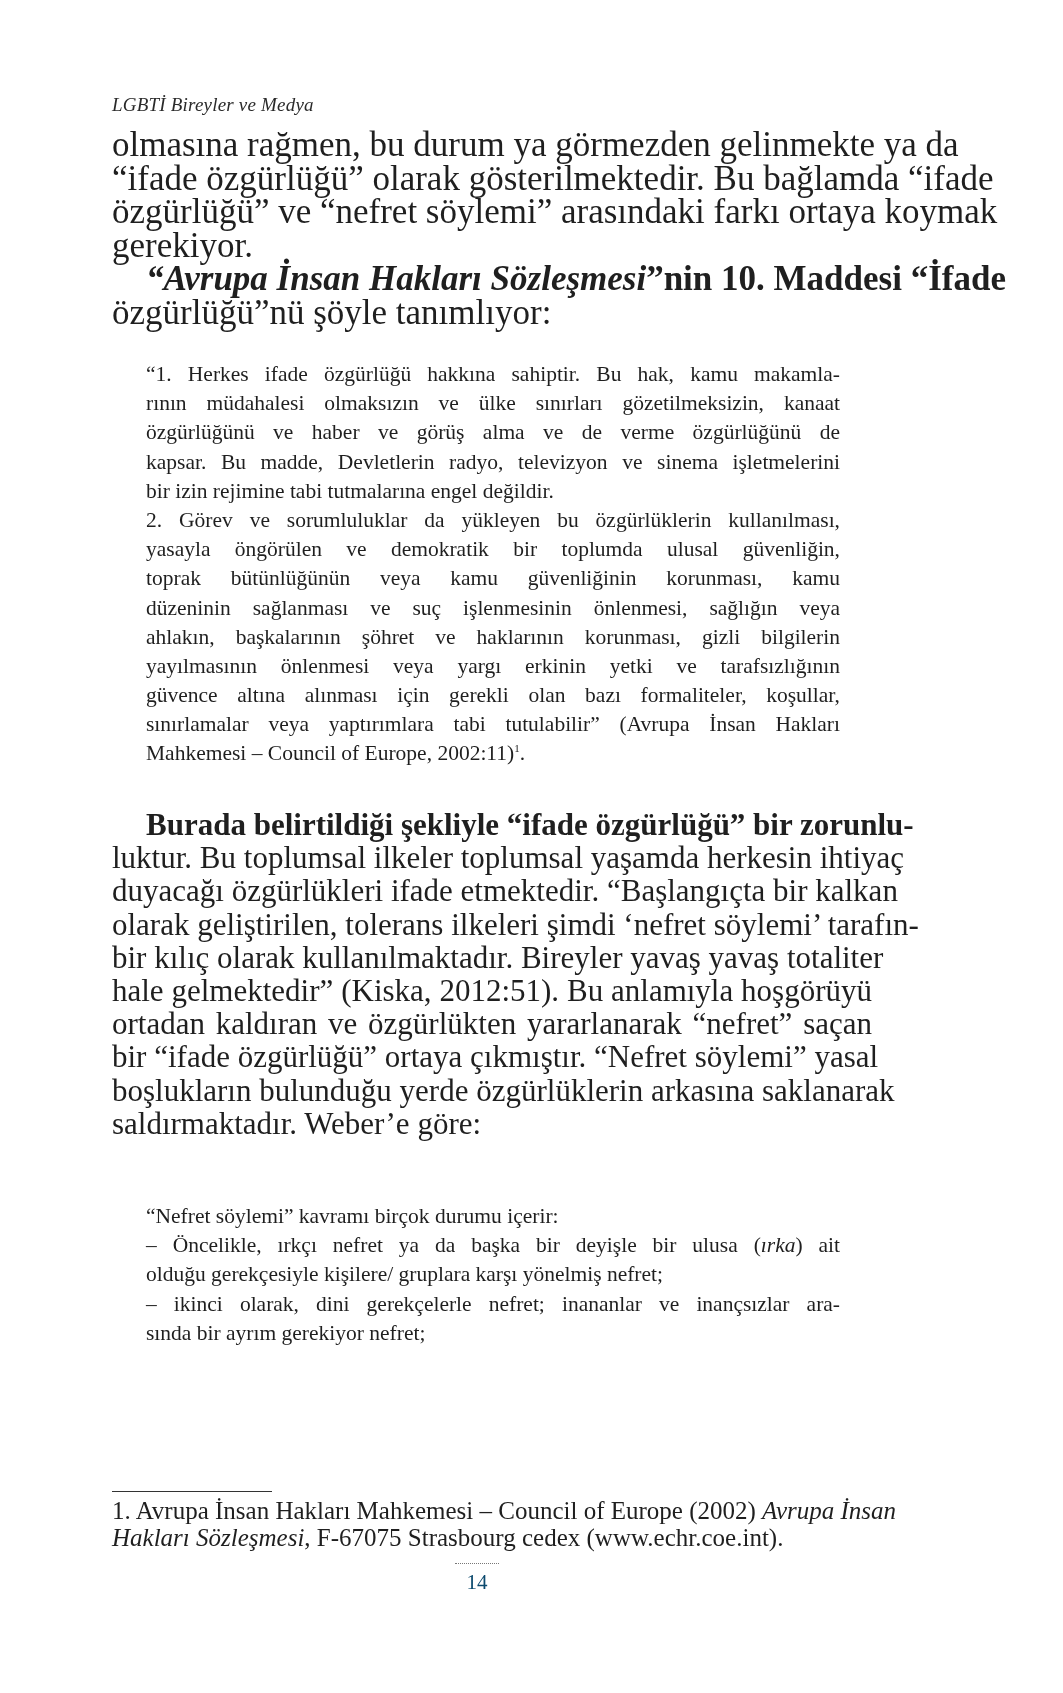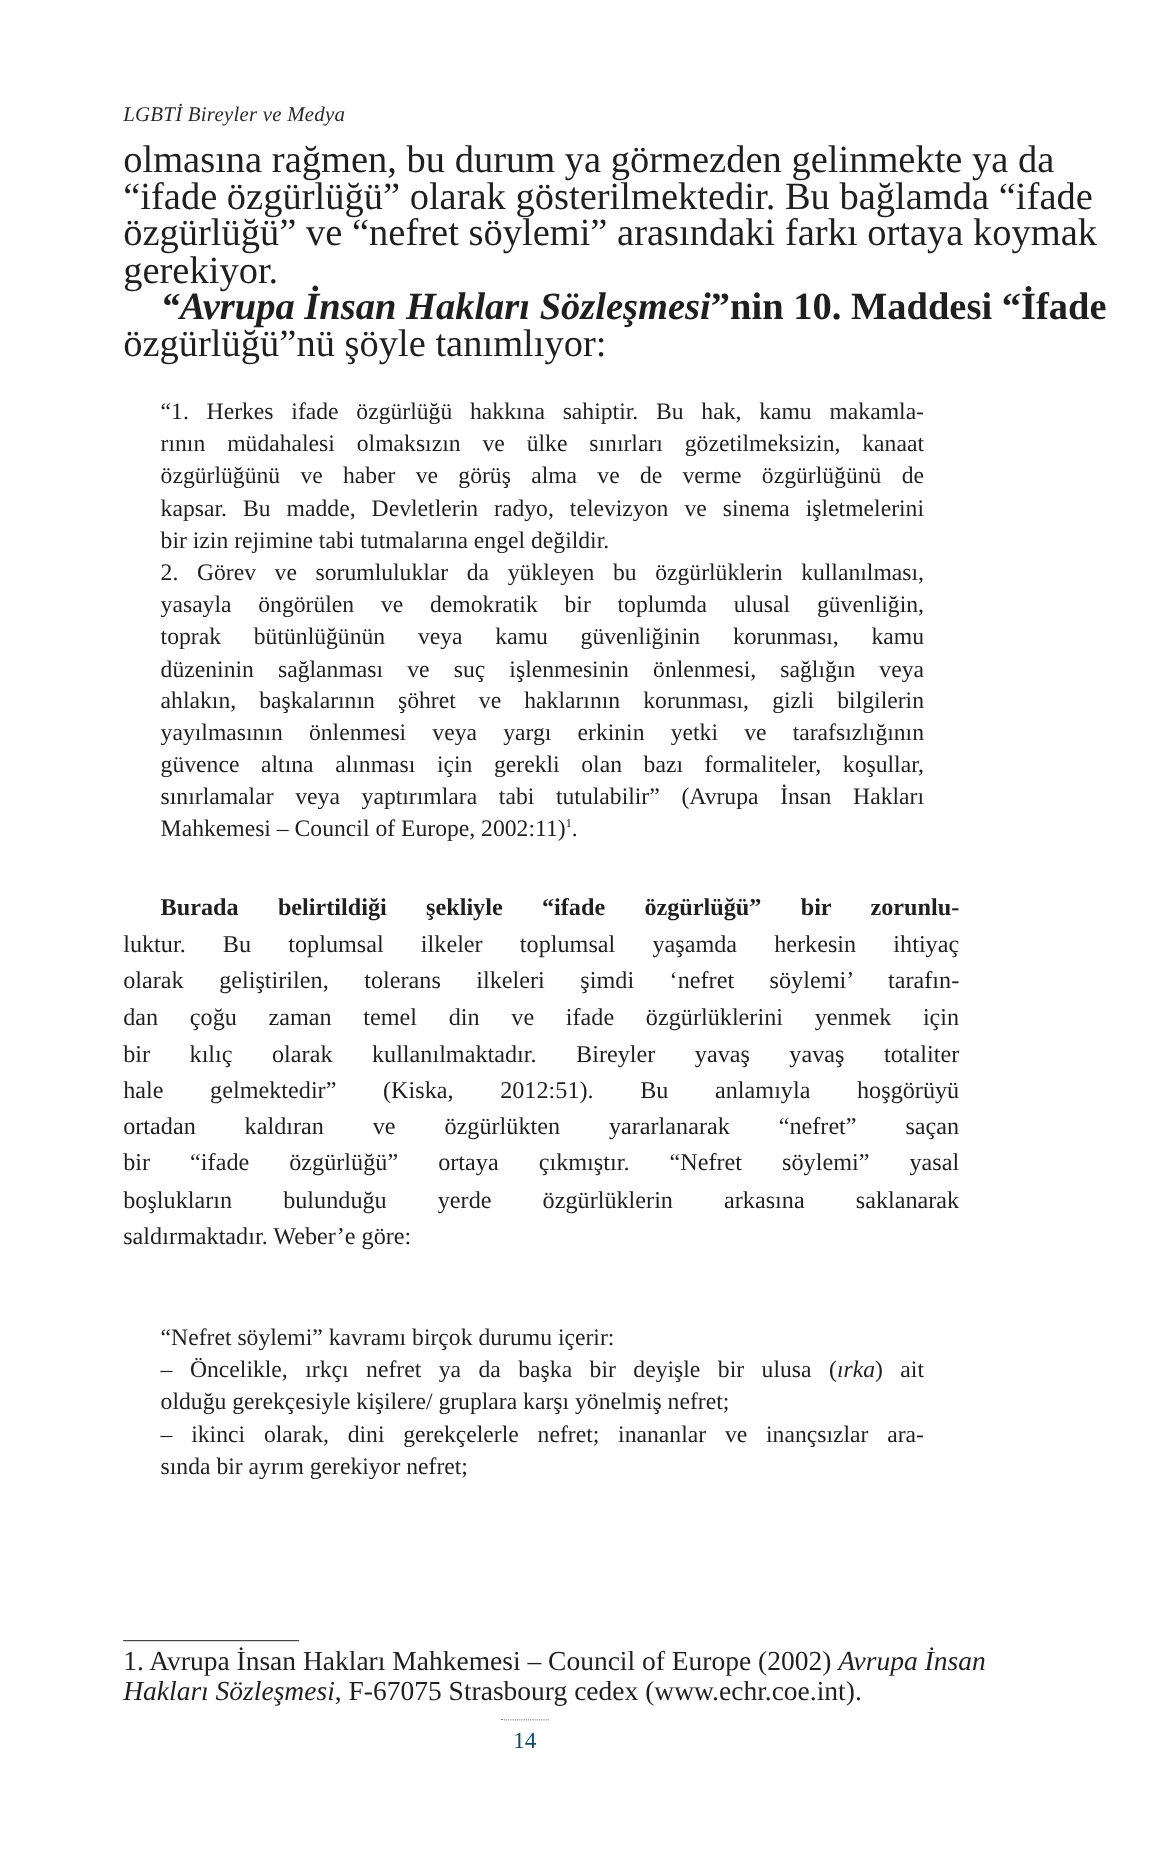--- a/index.html
+++ b/index.html
@@ -54,21 +54,21 @@
     .quote-text .line {
       font-size: 21.5px;
       line-height: 29.2px;
       height: 29.2px;
     }
     .indent {
       padding-left: 34px;
       font-weight: bold;
     }
     .main-para-2 .line {
-      font-size: 22px;
+      font-size: 31px;
       line-height: 33.2px;
       height: 33.2px;
     }
     .it { font-style: italic; }
     sup.fnref {
       font-size: 11px;
       vertical-align: super;
       line-height: 0;
     }
     .footnote-rule {
@@ -139,22 +139,22 @@
     <span class="line">ahlakın, başkalarının şöhret ve haklarının korunması, gizli bilgilerin</span>
     <span class="line">yayılmasının önlenmesi veya yargı erkinin yetki ve tarafsızlığının</span>
     <span class="line">güvence altına alınması için gerekli olan bazı formaliteler, koşullar,</span>
     <span class="line">sınırlamalar veya yaptırımlara tabi tutulabilir” (Avrupa İnsan Hakları</span>
     <span class="line last"><span>Mahkemesi – Council of Europe, 2002:11)</span><sup class="fnref">1</sup><span>.</span></span>
   </div>
 
   <div class="body-block main-para-2" style="top:808px;">
     <span class="line indent">Burada belirtildiği şekliyle “ifade özgürlüğü” bir zorunlu-</span>
     <span class="line">luktur. Bu toplumsal ilkeler toplumsal yaşamda herkesin ihtiyaç</span>
+    <span class="line">duyacağı özgürlükleri ifade etmektedir. “Başlangıçta bir kalkan</span>
     <span class="line">olarak geliştirilen, tolerans ilkeleri şimdi ‘nefret söylemi’ tarafın-</span>
-    <span class="line">dan çoğu zaman temel din ve ifade özgürlüklerini yenmek için</span>
     <span class="line">bir kılıç olarak kullanılmaktadır. Bireyler yavaş yavaş totaliter</span>
     <span class="line">hale gelmektedir” (Kiska, 2012:51). Bu anlamıyla hoşgörüyü</span>
     <span class="line">ortadan kaldıran ve özgürlükten yararlanarak “nefret” saçan</span>
     <span class="line">bir “ifade özgürlüğü” ortaya çıkmıştır. “Nefret söylemi” yasal</span>
     <span class="line">boşlukların bulunduğu yerde özgürlüklerin arkasına saklanarak</span>
     <span class="line last">saldırmaktadır. Weber’e göre:</span>
   </div>
 
   <div class="body-block quote-text" style="top:1202px; left:146px; width:694px;">
     <span class="line last">“Nefret söylemi” kavramı birçok durumu içerir:</span>

